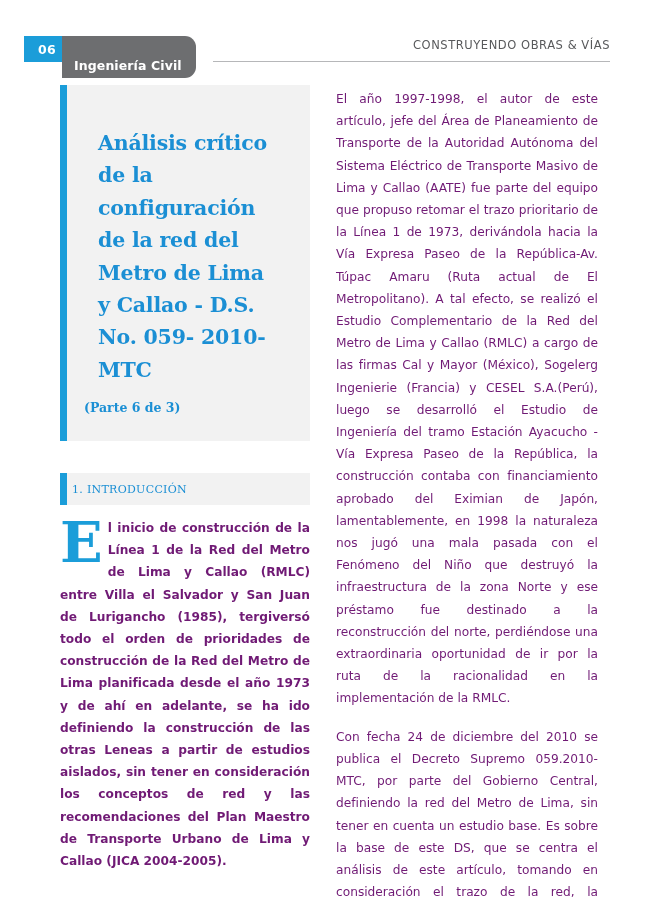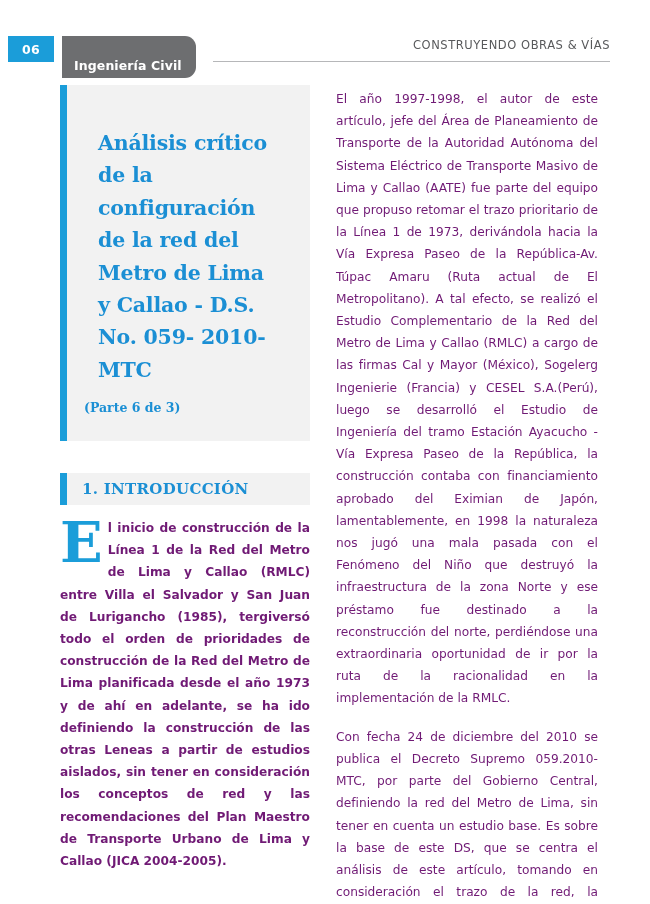--- a/index.html
+++ b/index.html
@@ -25,21 +25,21 @@
   
   .header {
     position: absolute;
     left: 0;
     top: 36px;
     width: 650px;
     height: 26px;
   }
   .folio {
     position: absolute;
-    left: 8px;
+    left: 24px;
     top: 0;
     width: 46px;
     height: 26px;
     background: #1b9dd9;
     color: #ffffff;
     font-size: 12.5px;
     font-weight: bold;
     letter-spacing: .2px;
     display: flex;
     align-items: center;
@@ -148,25 +148,25 @@
   .section-bar::before {
     content: "";
     position: absolute;
     left: 0;
     top: 0;
     bottom: 0;
     width: 7px;
     background: #1b9dd9;
   }
   .section-bar-label {
-    padding-left: 22px;
+    padding-left: 12px;
     color: #1b8fd4;
     font-family: "DejaVu Serif", "Liberation Serif", serif;
-    font-size: 15px;
-    font-weight: bold;
+    font-size: 11px;
+    font-weight: normal;
     letter-spacing: .3px;
   }
 
   
   .body-text {
     margin: 0;
     color: #701a75;
     font-size: 12.2px;
     line-height: 1.82;
     text-align: justify;

